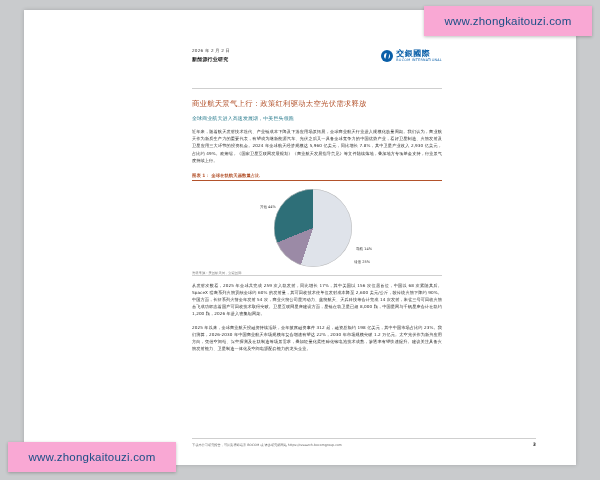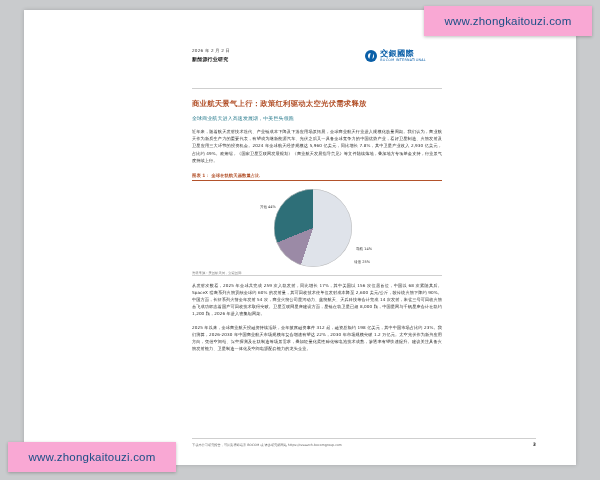--- a/index.html
+++ b/index.html
@@ -46,21 +46,21 @@
   .hdr{position:relative;height:34px;}
   .hdr-date{
     font-size:4.2px;color:#333;letter-spacing:.2px;
     font-family:"DejaVu Sans",sans-serif;
   }
   .hdr-sector{
     font-size:5px;color:#111;font-weight:bold;margin-top:3px;
     letter-spacing:.2px;
   }
   .logo{
-    position:absolute;right:16px;top:2px;
+    position:absolute;right:0;top:2px;
     display:flex;align-items:center;gap:3px;
   }
   .logo-mark{
     width:12px;height:12px;border-radius:50%;
     background:#0a5fa8;position:relative;flex:none;
   }
   .logo-mark:after{
     content:"";position:absolute;left:3px;top:3px;
     width:6px;height:6px;border-radius:50%;
     background:#ffffff;
@@ -74,21 +74,21 @@
   .logo-cn{font-size:8px;color:#0a5fa8;font-weight:bold;letter-spacing:.5px;}
   .logo-en{font-size:3.3px;color:#0a5fa8;letter-spacing:.3px;margin-top:1px;}
   .hdr-rule{
     border-top:1px solid #cfcfcf;margin-top:6px;
   }
 
   
   .title{
     color:#b3522b;
     font-size:7.4px;
-    font-weight:bold;
+    font-weight:normal;
     line-height:1.45;
     margin-top:10px;
     letter-spacing:.2px;
   }
   .subtitle{
     color:#277a8c;
     font-size:4.9px;
     line-height:1.5;
     margin-top:5px;
     letter-spacing:.2px;

